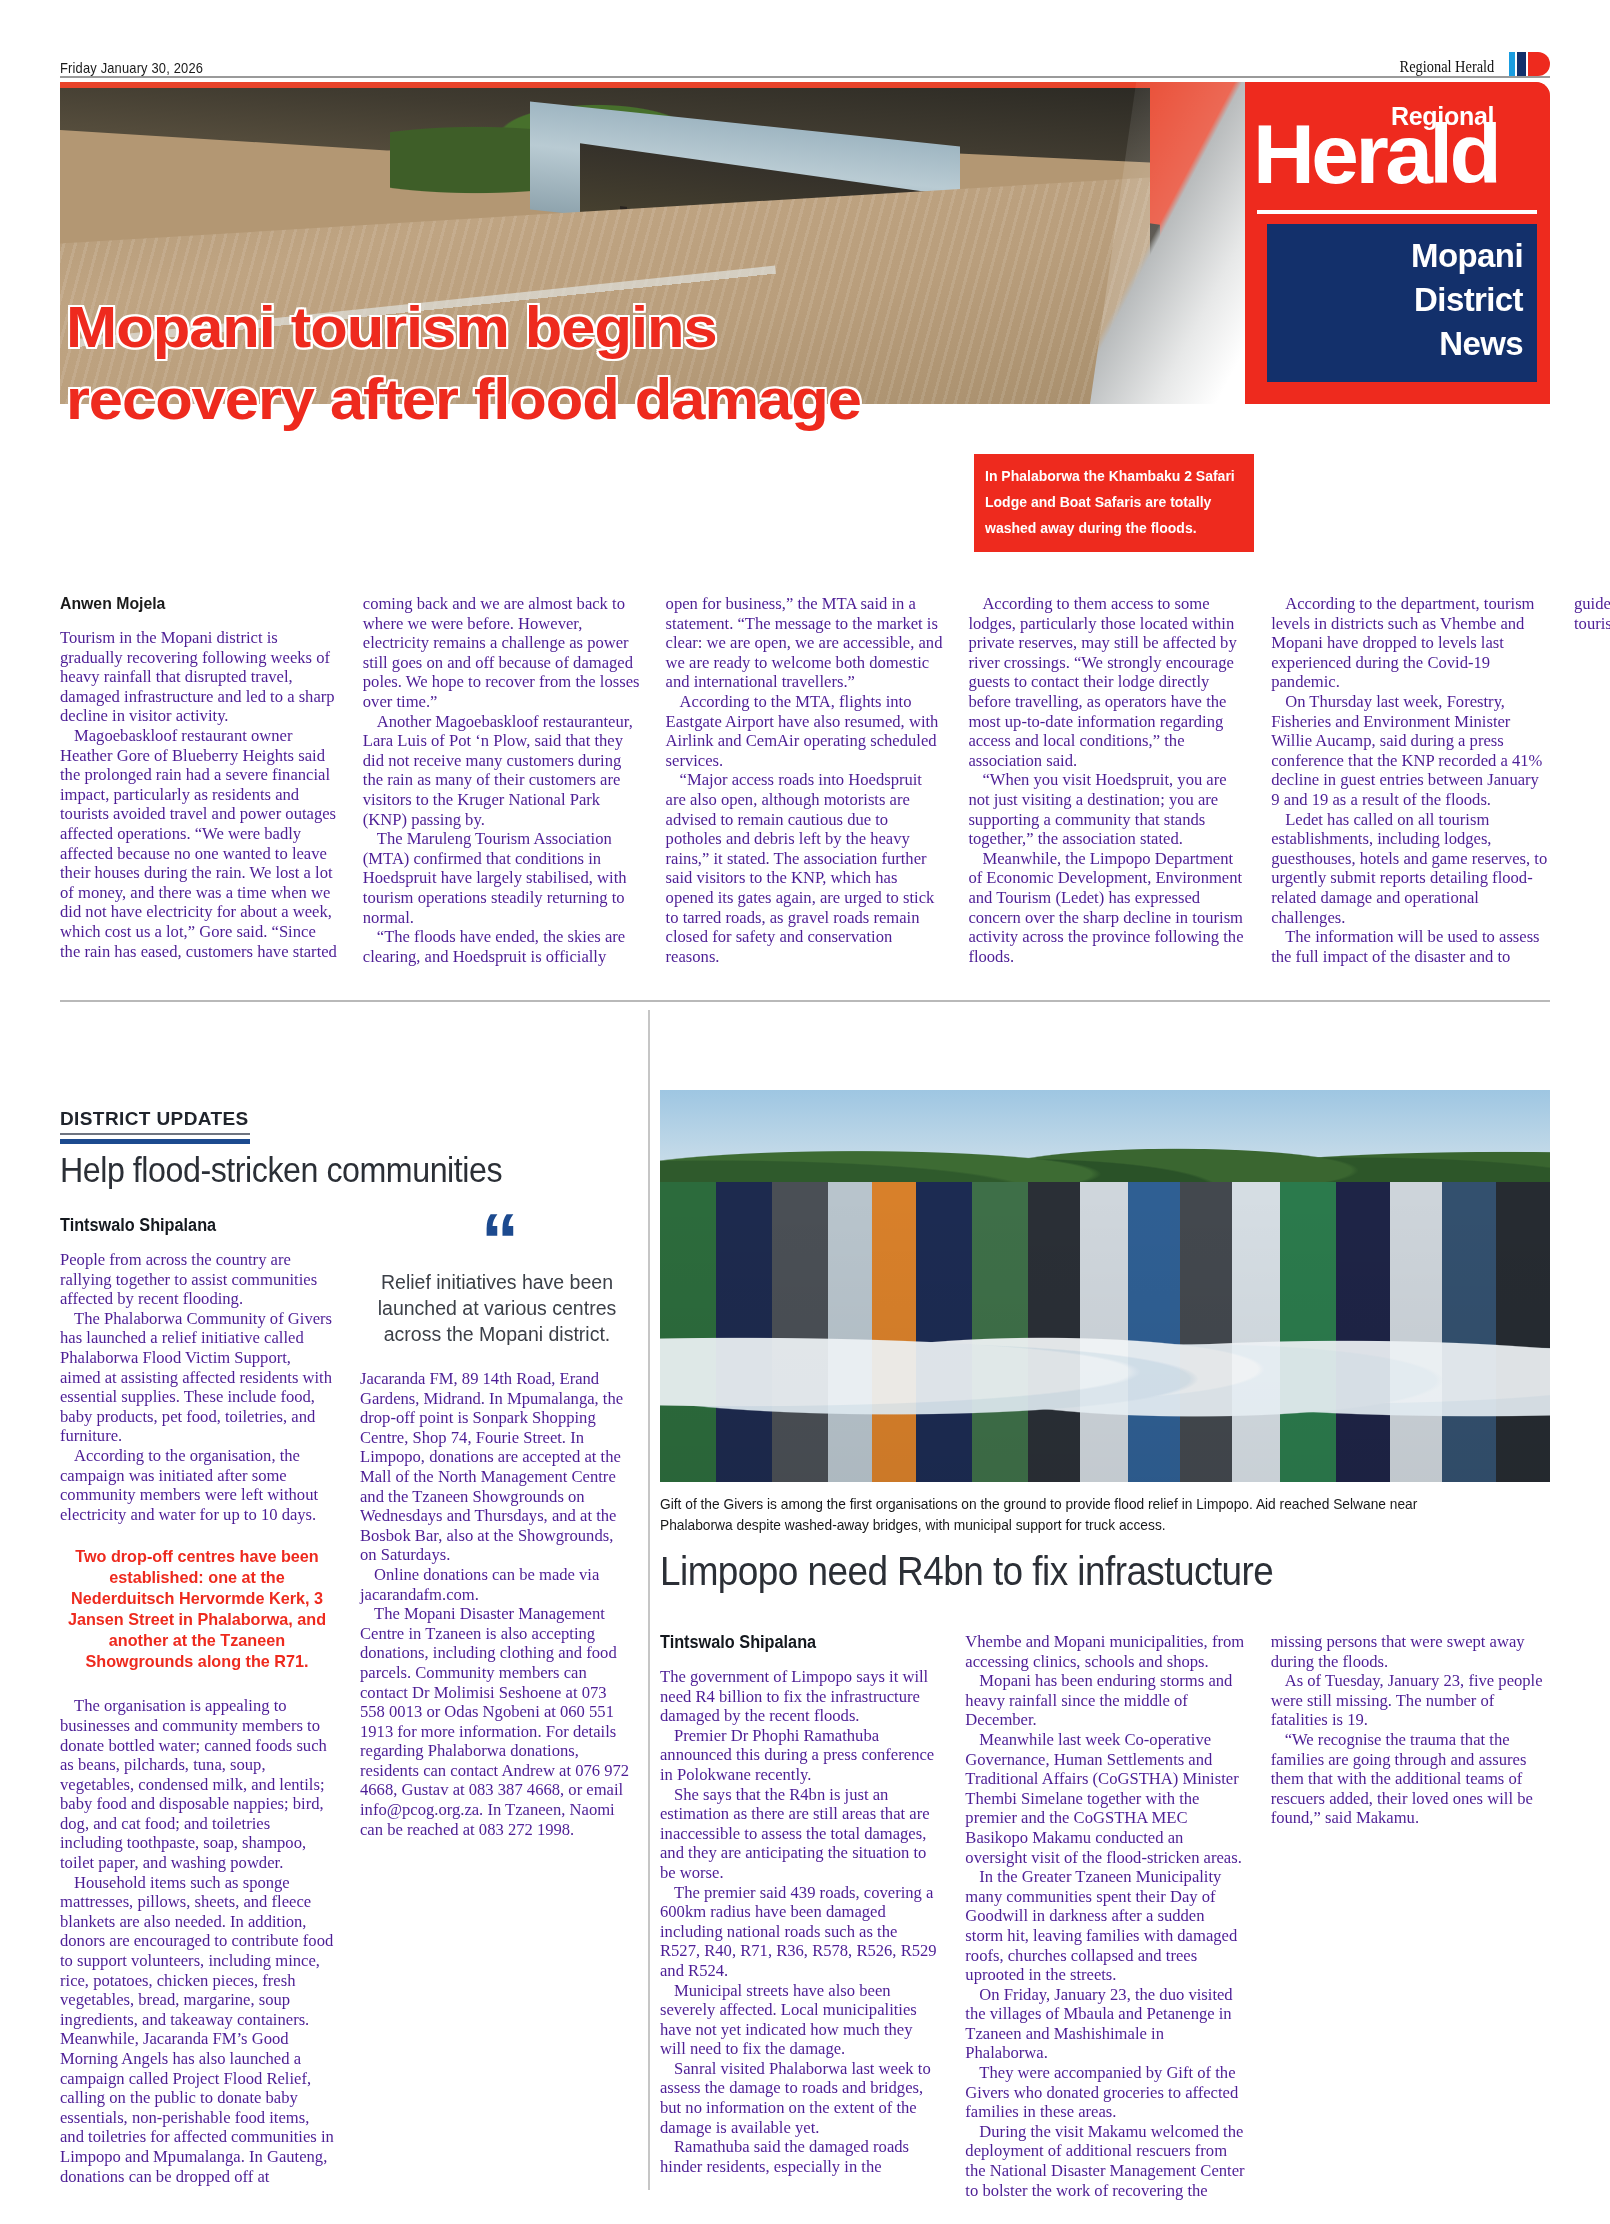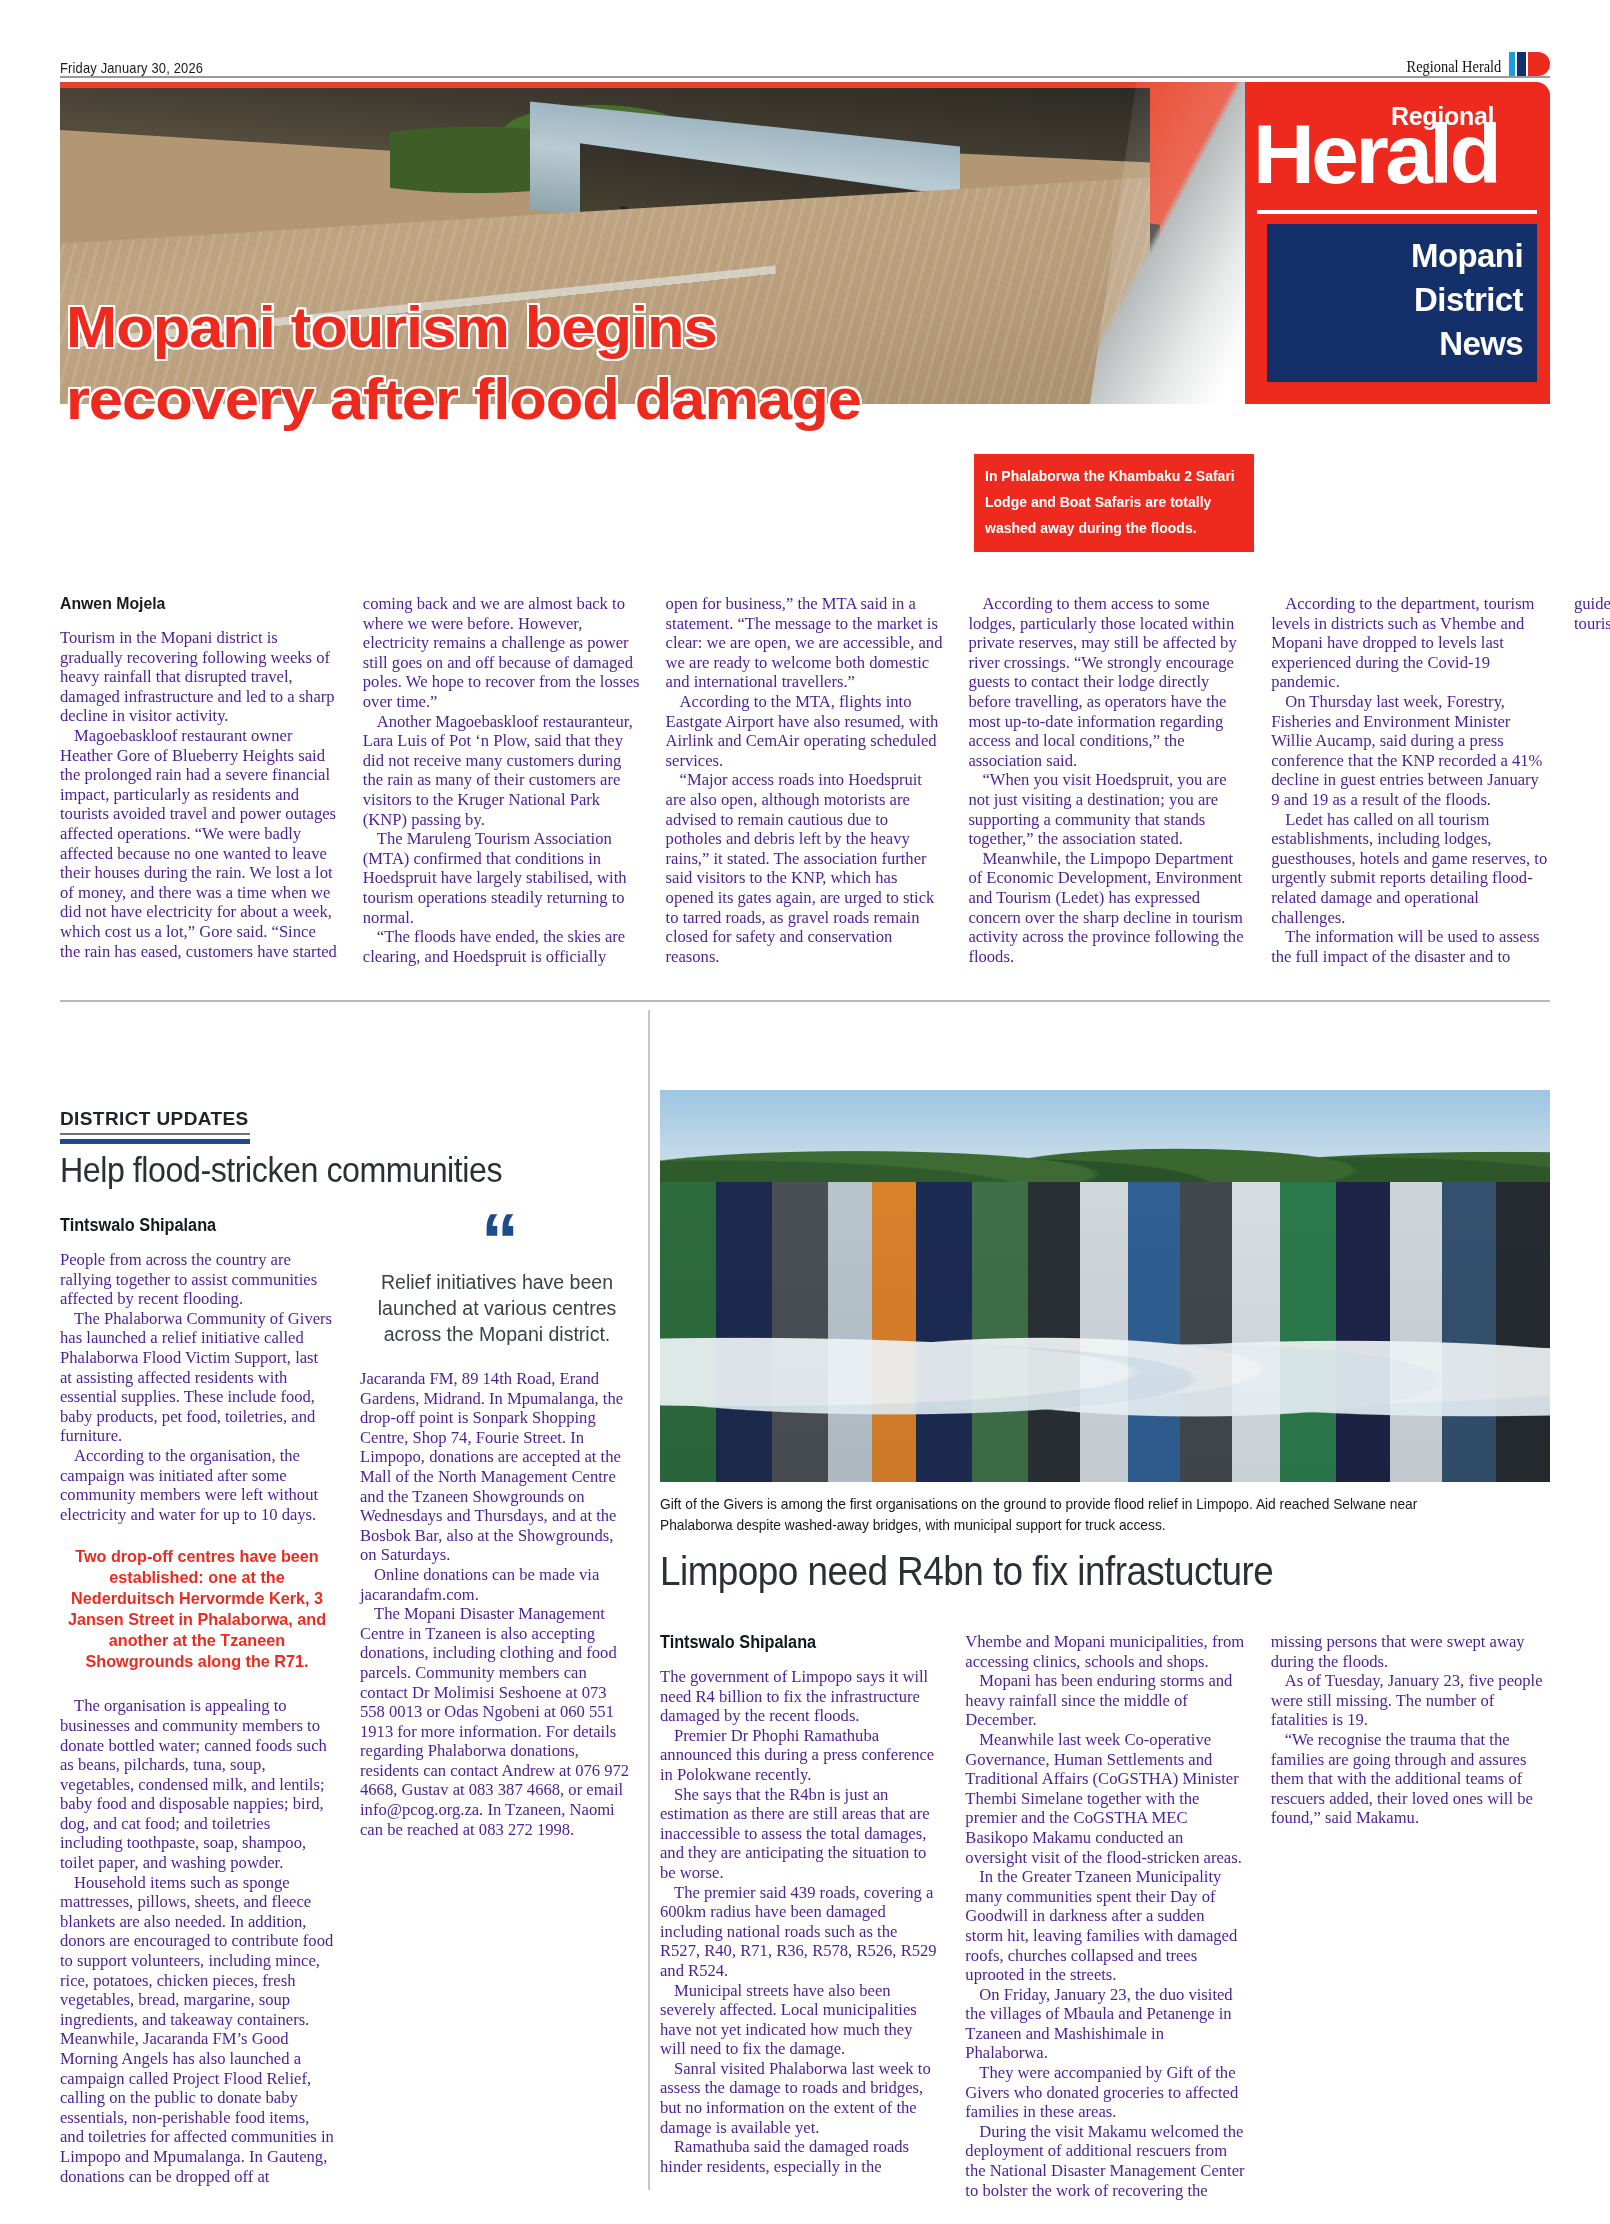--- a/index.html
+++ b/index.html
@@ -17,21 +17,21 @@
   .topbar {
     position:absolute; left:60px; top:42px; width:1490px; height:34px;
     display:flex; align-items:flex-end; justify-content:space-between;
   }
   .topdate {
     font-family:"Liberation Sans", sans-serif;
     font-size:15px; color:#1a1a1a; font-weight:400;
     transform:scaleX(0.86); transform-origin:left bottom;
     letter-spacing:.2px;
   }
-  .topright { display:flex; align-items:flex-end; gap:8px; }
+  .topright { display:flex; align-items:flex-end; gap:15px; }
   .topright-label {
     font-family:"Liberation Serif", serif; font-size:16px; color:#111;
     transform:scaleX(0.9); transform-origin:right bottom;
   }
   .flagmark { display:flex; align-items:center; height:24px; }
   .fm-a { width:6px; height:24px; background:#1a9de0; }
   .fm-b { width:9px; height:24px; background:#13306b; margin-left:2px; }
   .fm-c { width:22px; height:24px; background:#ee2a1e; margin-left:2px;
           border-top-right-radius:12px; border-bottom-right-radius:12px; }
   .rule-top {
@@ -347,21 +347,21 @@
 
   <div class="kicker">DISTRICT UPDATES</div>
   <div class="kicker-rule-thin"></div>
   <div class="kicker-rule"></div>
   <div class="hl2">Help flood-stricken communities</div>
 
   <div class="art2">
     <div class="cols2">
       <div class="sub-byline">Tintswalo Shipalana</div>
       <p class="body first">People from across the country are rallying together to assist communities affected by recent flooding.</p>
-      <p class="body">The Phalaborwa Community of Givers has launched a relief initiative called Phalaborwa Flood Victim Support, last at assisting affected residents with essential supplies. These include food, baby products, pet food, toiletries, and furniture.</p>
+      <p class="body">The Phalaborwa Community of Givers has launched a relief initiative called Phalaborwa Flood Victim Support, aimed at assisting affected residents with essential supplies. These include food, baby products, pet food, toiletries, and furniture.</p>
       <p class="body">According to the organisation, the campaign was initiated after some community members were left without electricity and water for up to 10 days.</p>
       <p class="redbox">Two drop-off centres have been established: one at the Nederduitsch Hervormde Kerk, 3 Jansen Street in Phalaborwa, and another at the Tzaneen Showgrounds along the R71.</p>
       <p class="body">The organisation is appealing to businesses and community members to donate bottled water; canned foods such as beans, pilchards, tuna, soup, vegetables, condensed milk, and lentils; baby food and disposable nappies; bird, dog, and cat food; and toiletries including toothpaste, soap, shampoo, toilet paper, and washing powder.</p>
       <p class="body">Household items such as sponge mattresses, pillows, sheets, and fleece blankets are also needed. In addition, donors are encouraged to contribute food to support volunteers, including mince, rice, potatoes, chicken pieces, fresh vegetables, bread, margarine, soup ingredients, and takeaway containers. Meanwhile, Jacaranda FM’s Good Morning Angels has also launched a campaign called Project Flood Relief, calling on the public to donate baby essentials, non-perishable food items, and toiletries for affected communities in Limpopo and Mpumalanga. In Gauteng, donations can be dropped off at</p>
       <div class="pullquote">
         <span class="pq-mark">“</span>
         <span class="pq-text">Relief initiatives have been launched at various centres across the Mopani district.</span>
       </div>
       <p class="body first">Jacaranda FM, 89 14th Road, Erand Gardens, Midrand. In Mpumalanga, the drop-off point is Sonpark Shopping Centre, Shop 74, Fourie Street. In Limpopo, donations are accepted at the Mall of the North Management Centre and the Tzaneen Showgrounds on Wednesdays and Thursdays, and at the Bosbok Bar, also at the Showgrounds, on Saturdays.</p>
       <p class="body">Online donations can be made via jacarandafm.com.</p>

